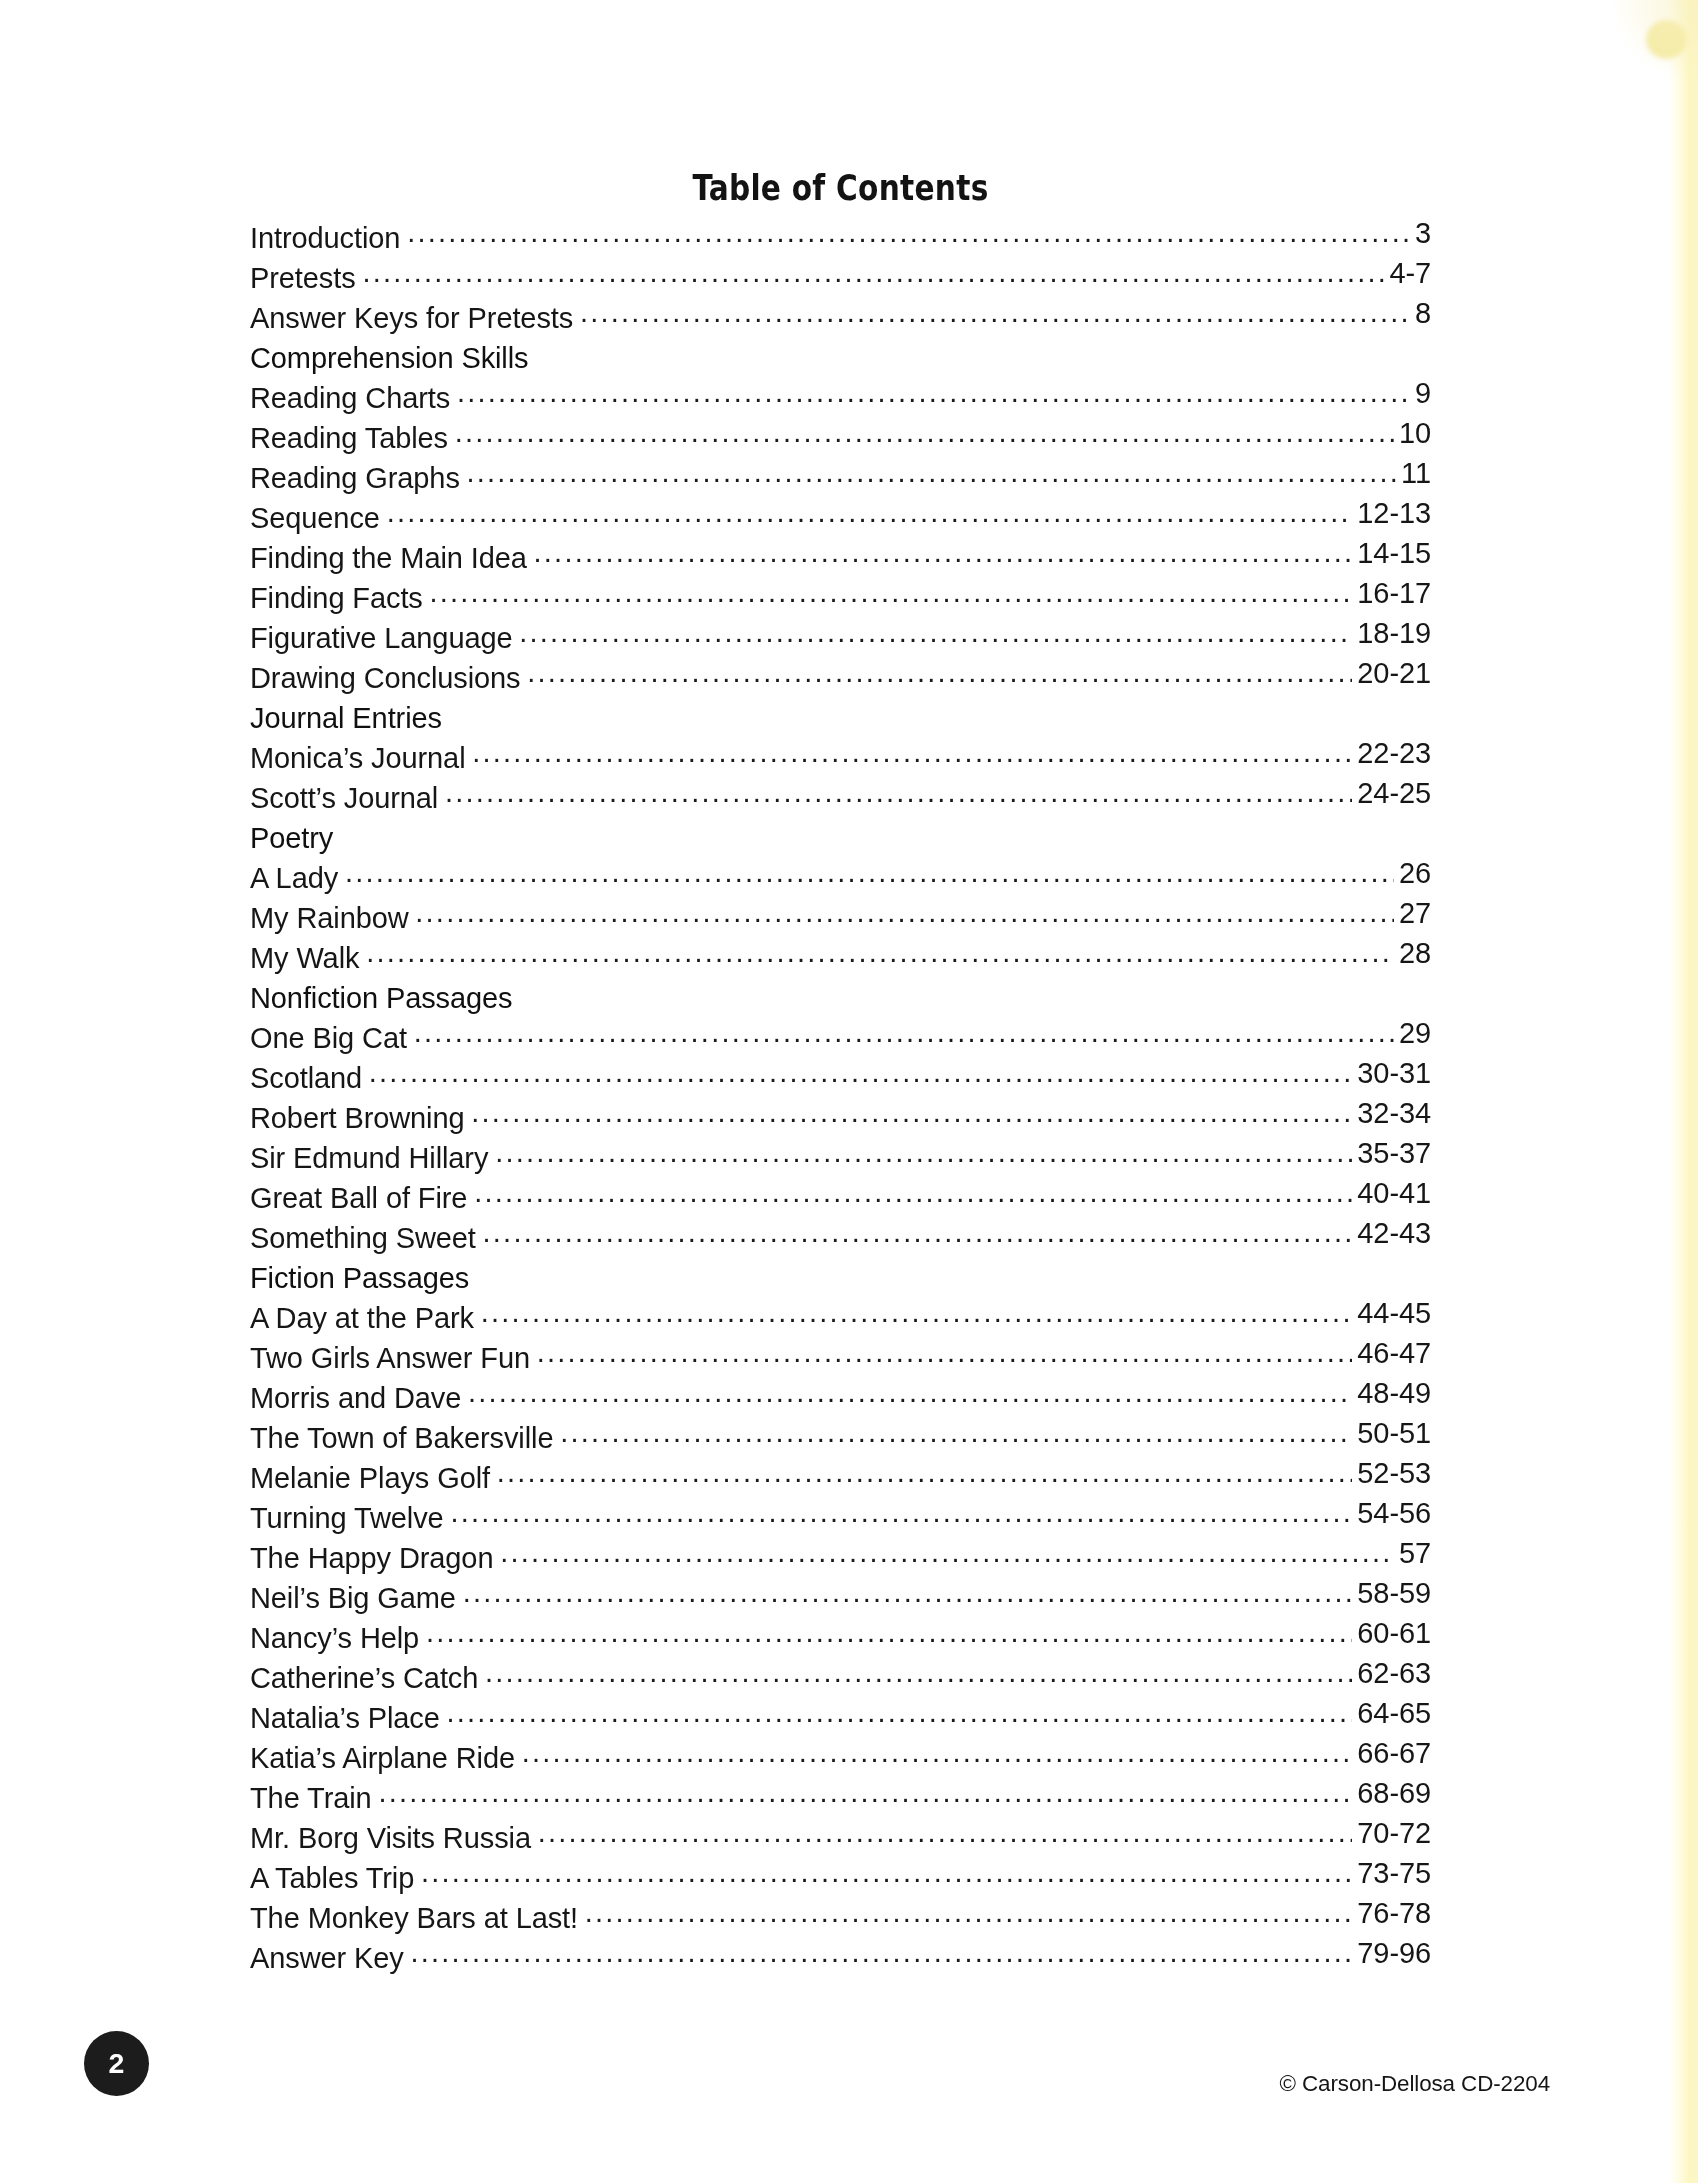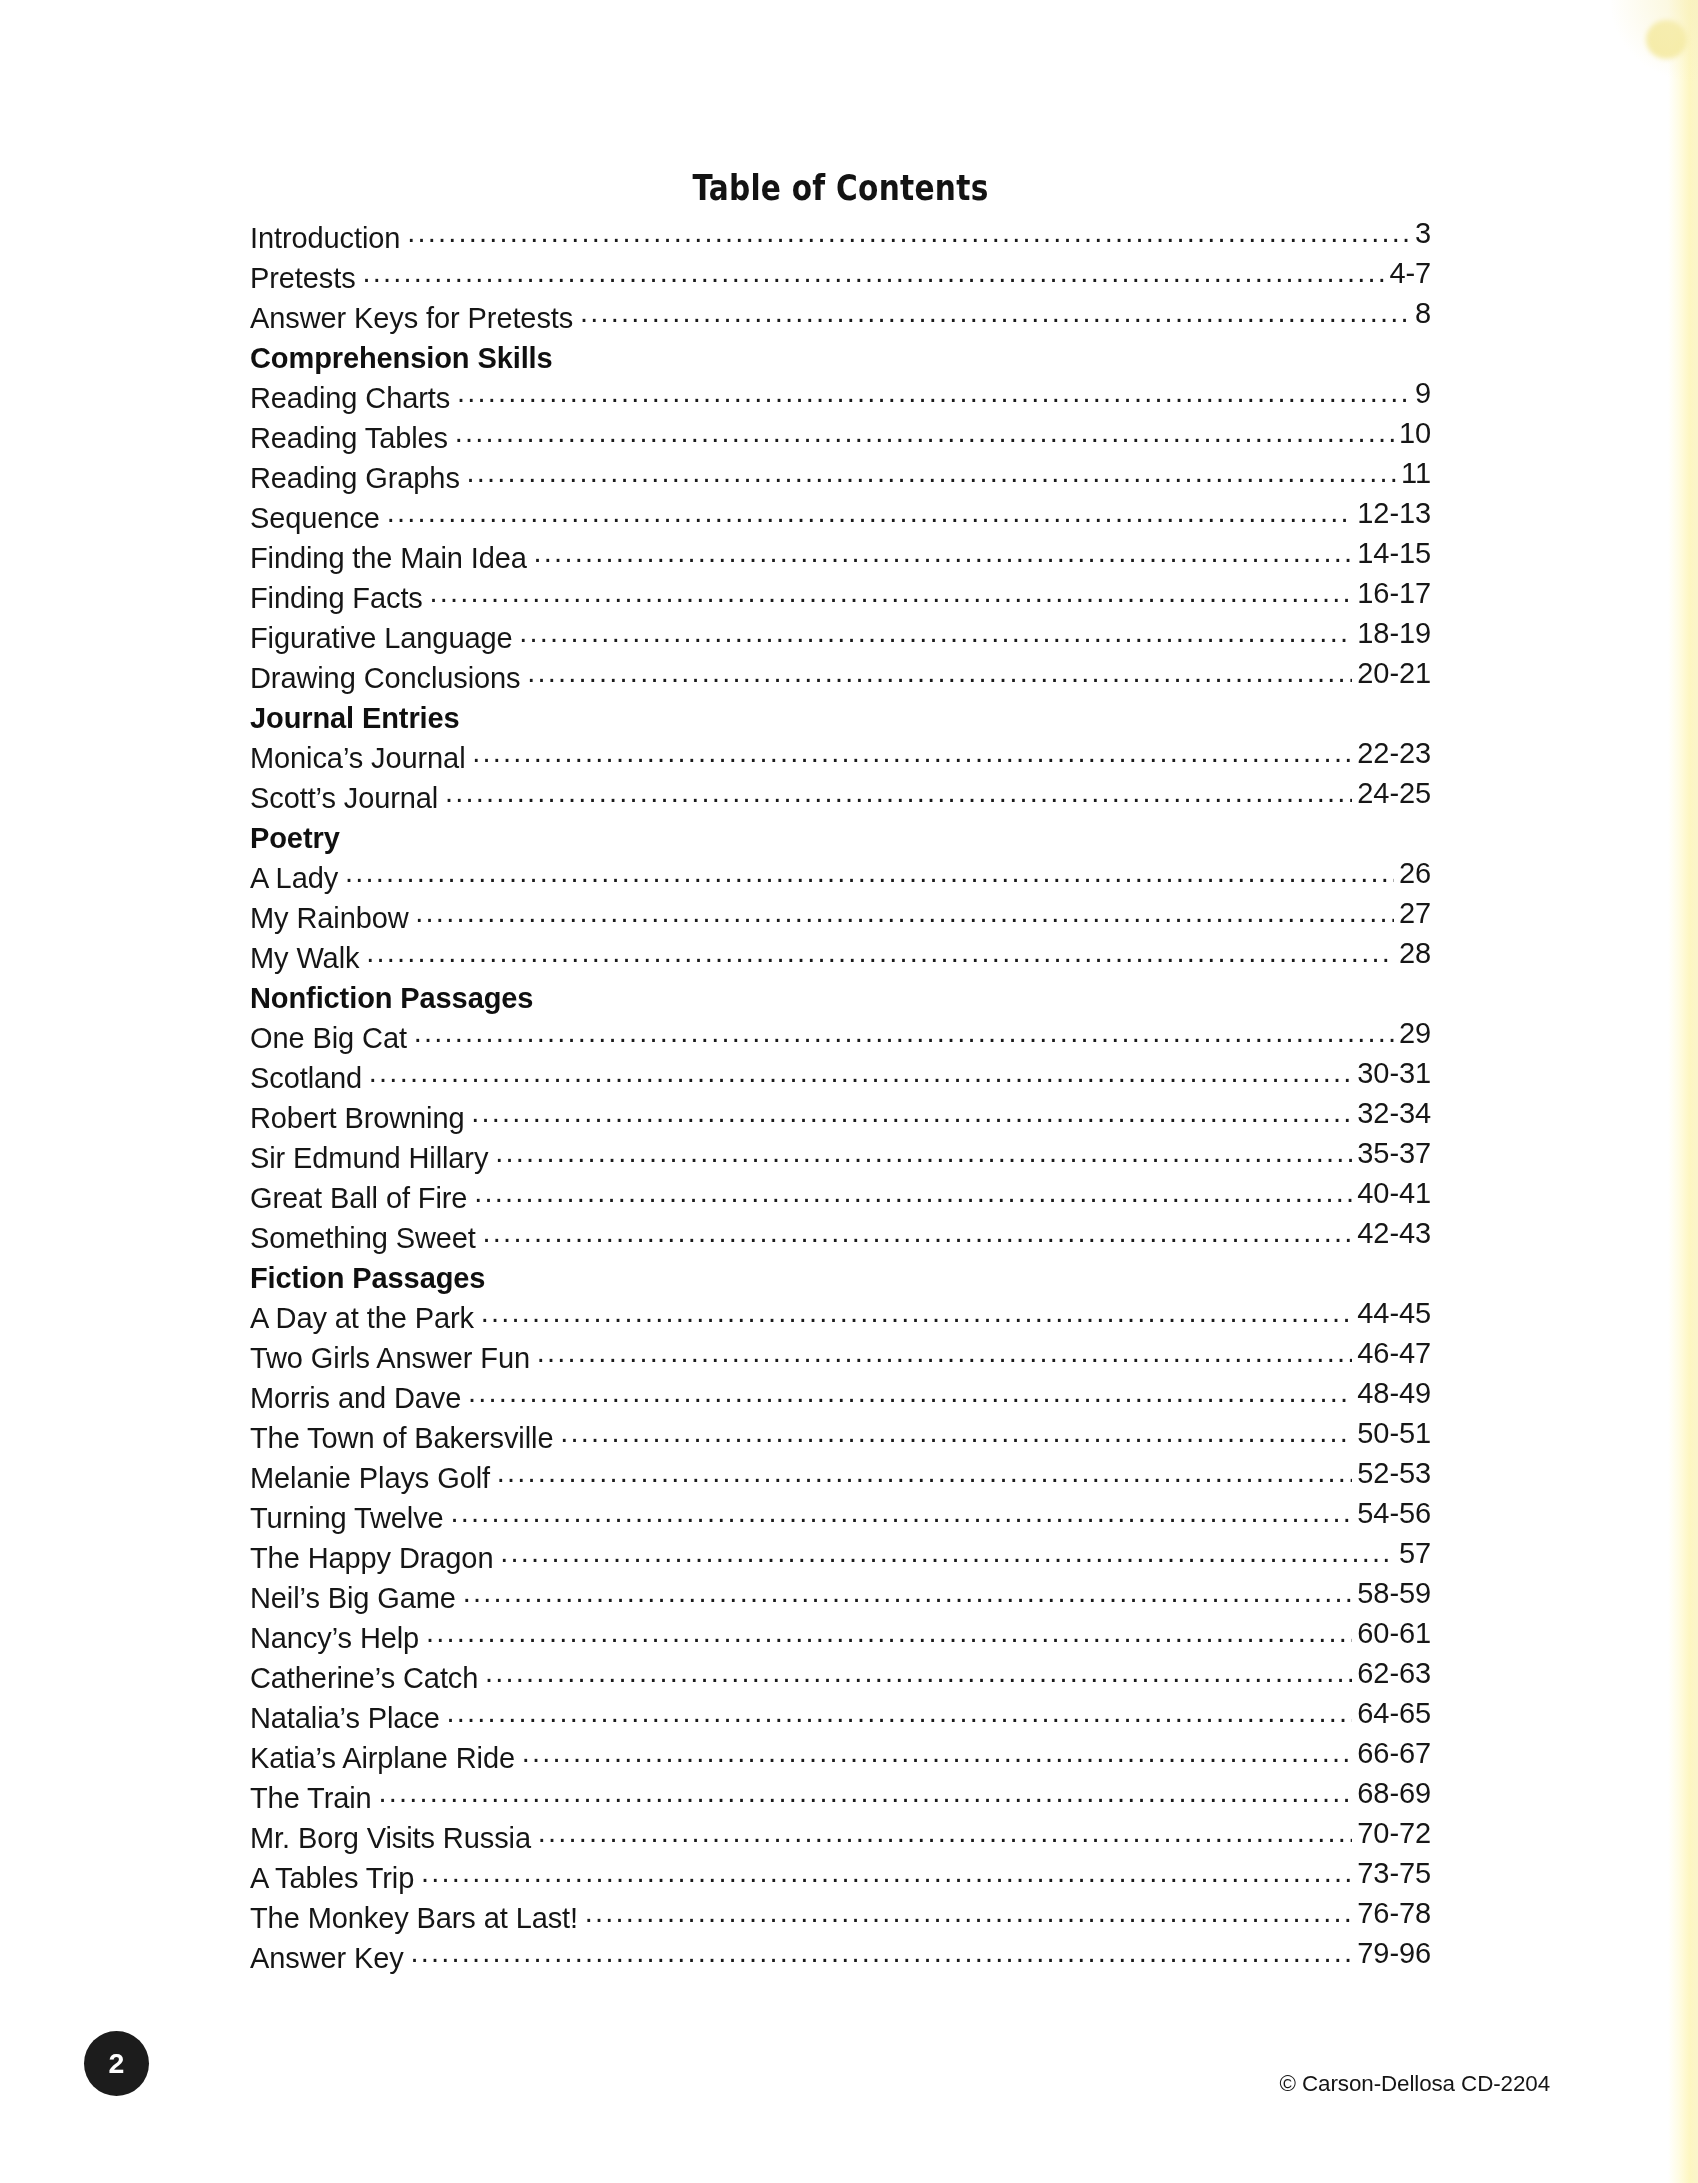--- a/index.html
+++ b/index.html
@@ -60,21 +60,21 @@
     font-stretch: semi-condensed;
     color: #131313;
     transform: scaleX(0.94);
     transform-origin: center;
   }
 
   .toc-list { display: block; }
 
   .toc-heading {
     font-size: 29px;
-    font-weight: bold;
+    font-weight: normal;
     line-height: 40px;
     letter-spacing: -0.1px;
     color: #101010;
     white-space: nowrap;
   }
 
   .toc-row {
     display: flex;
     align-items: flex-end;
     line-height: 40px;

